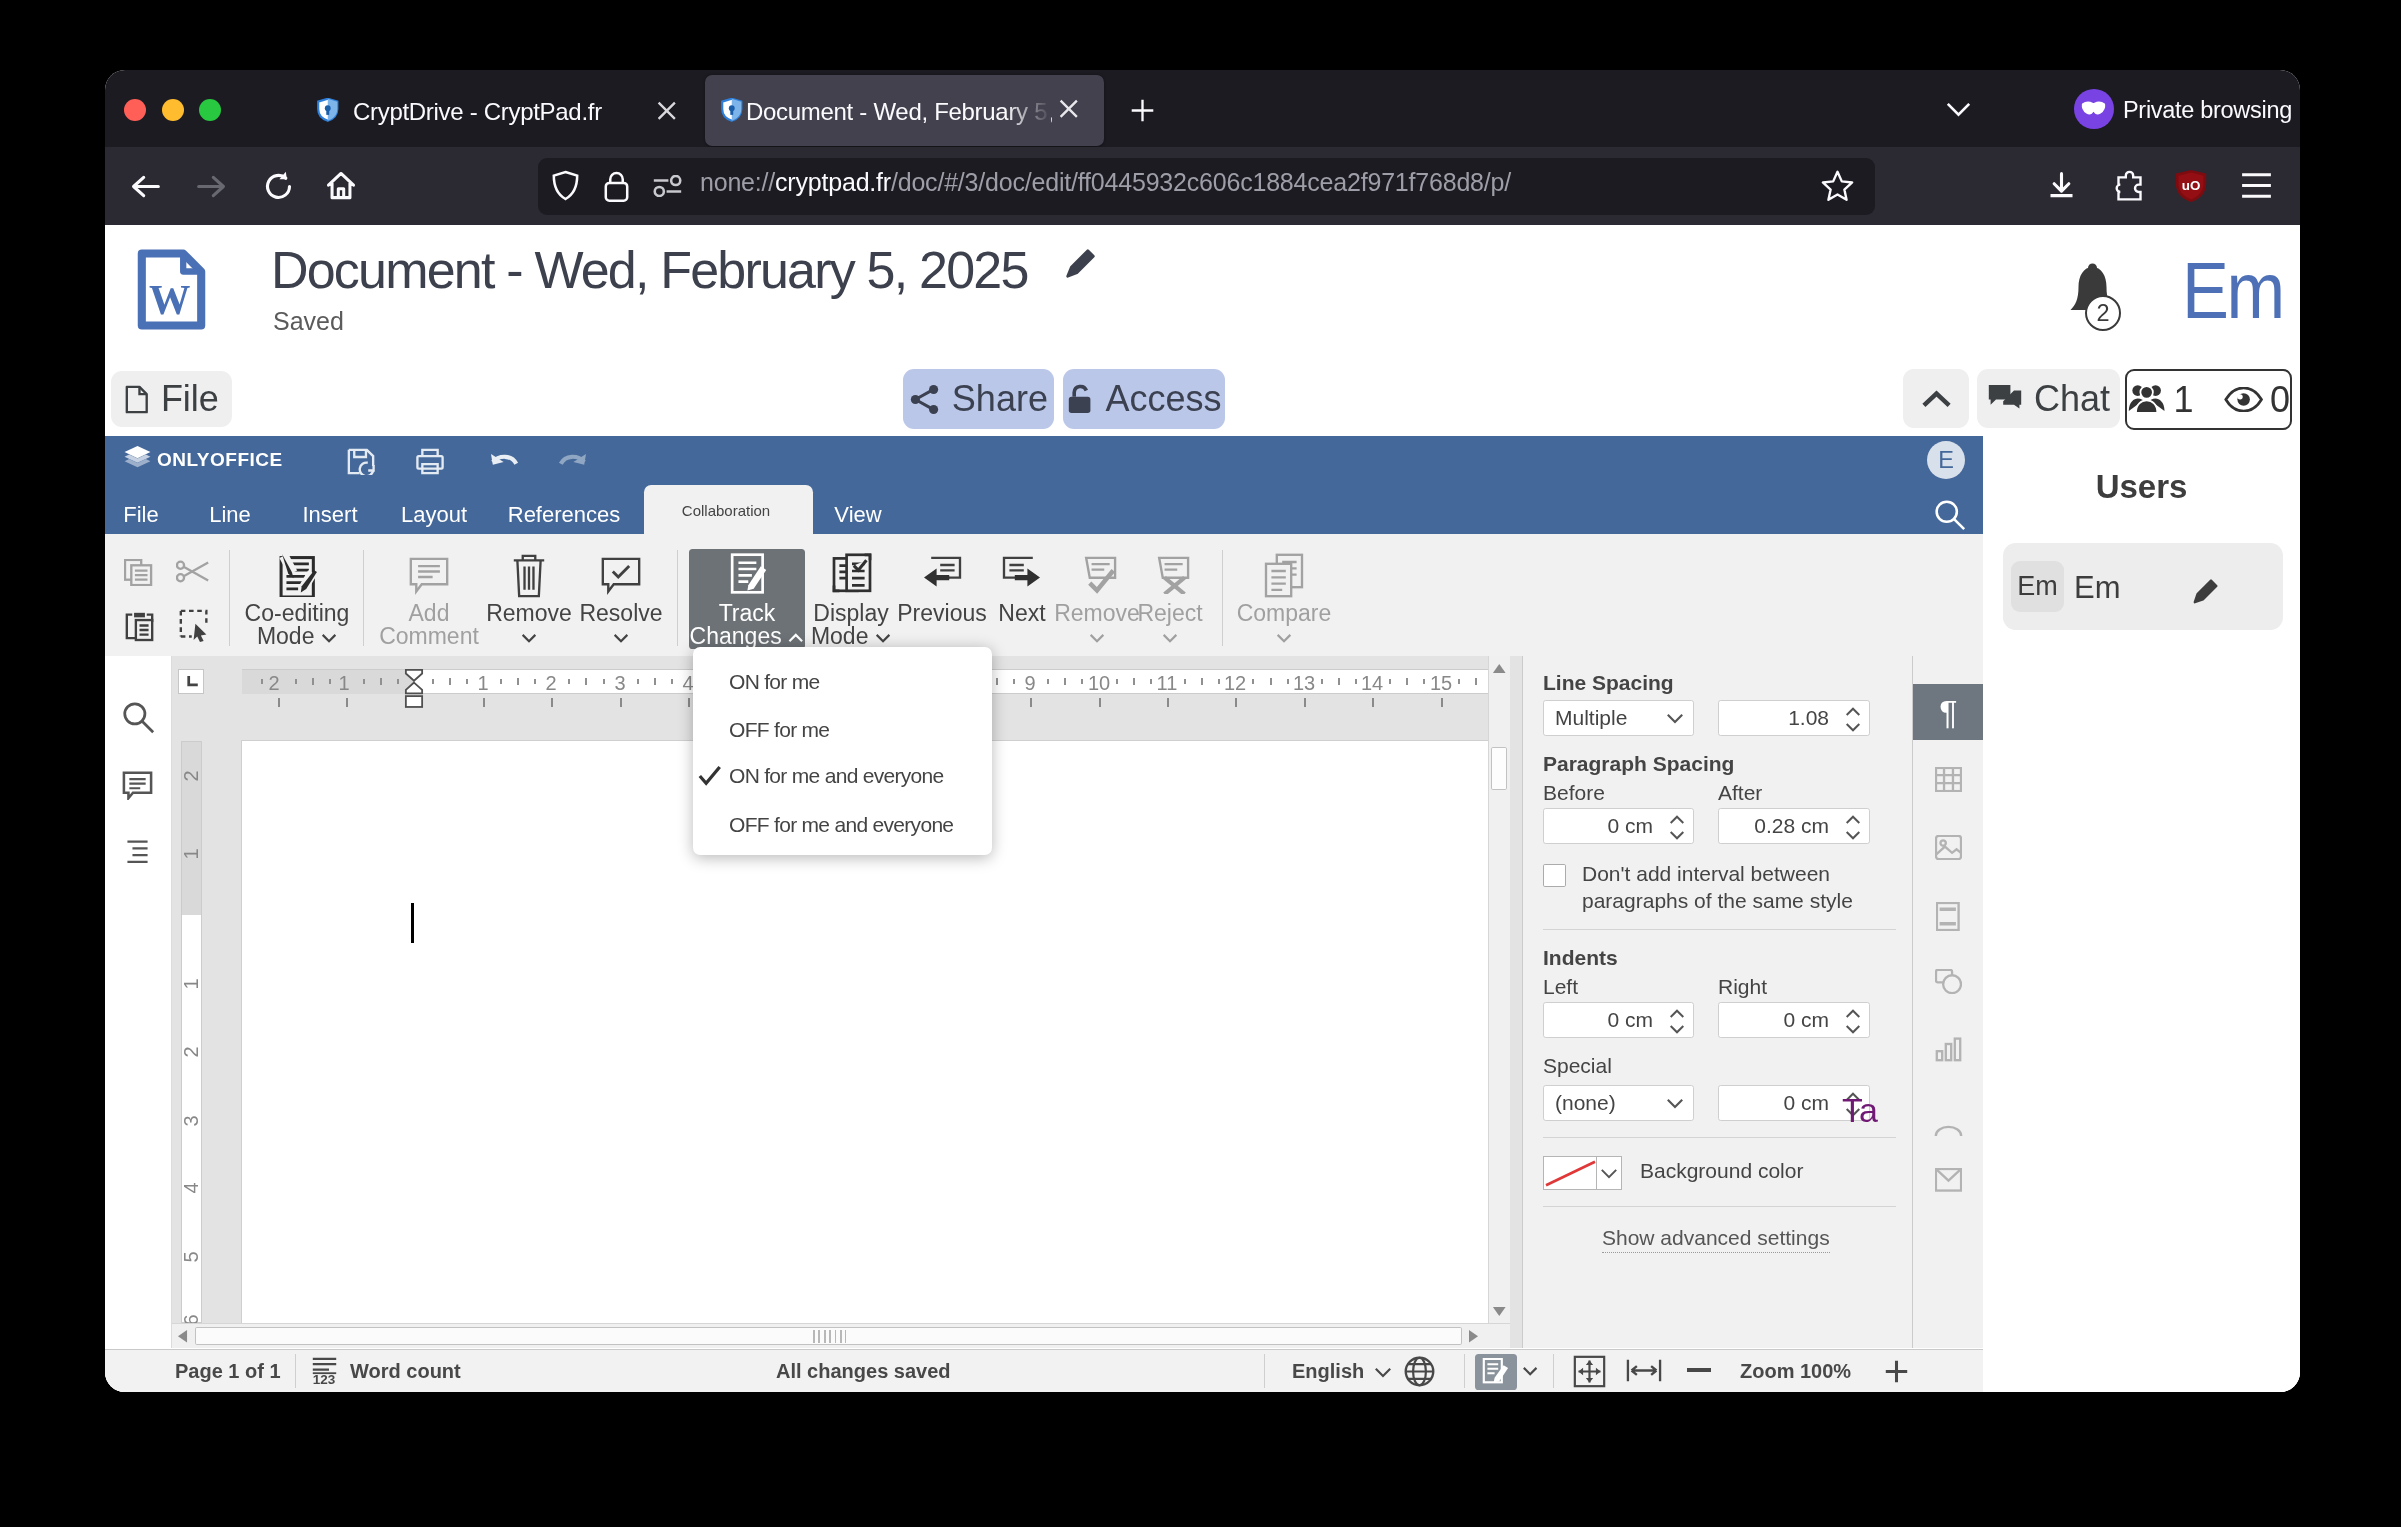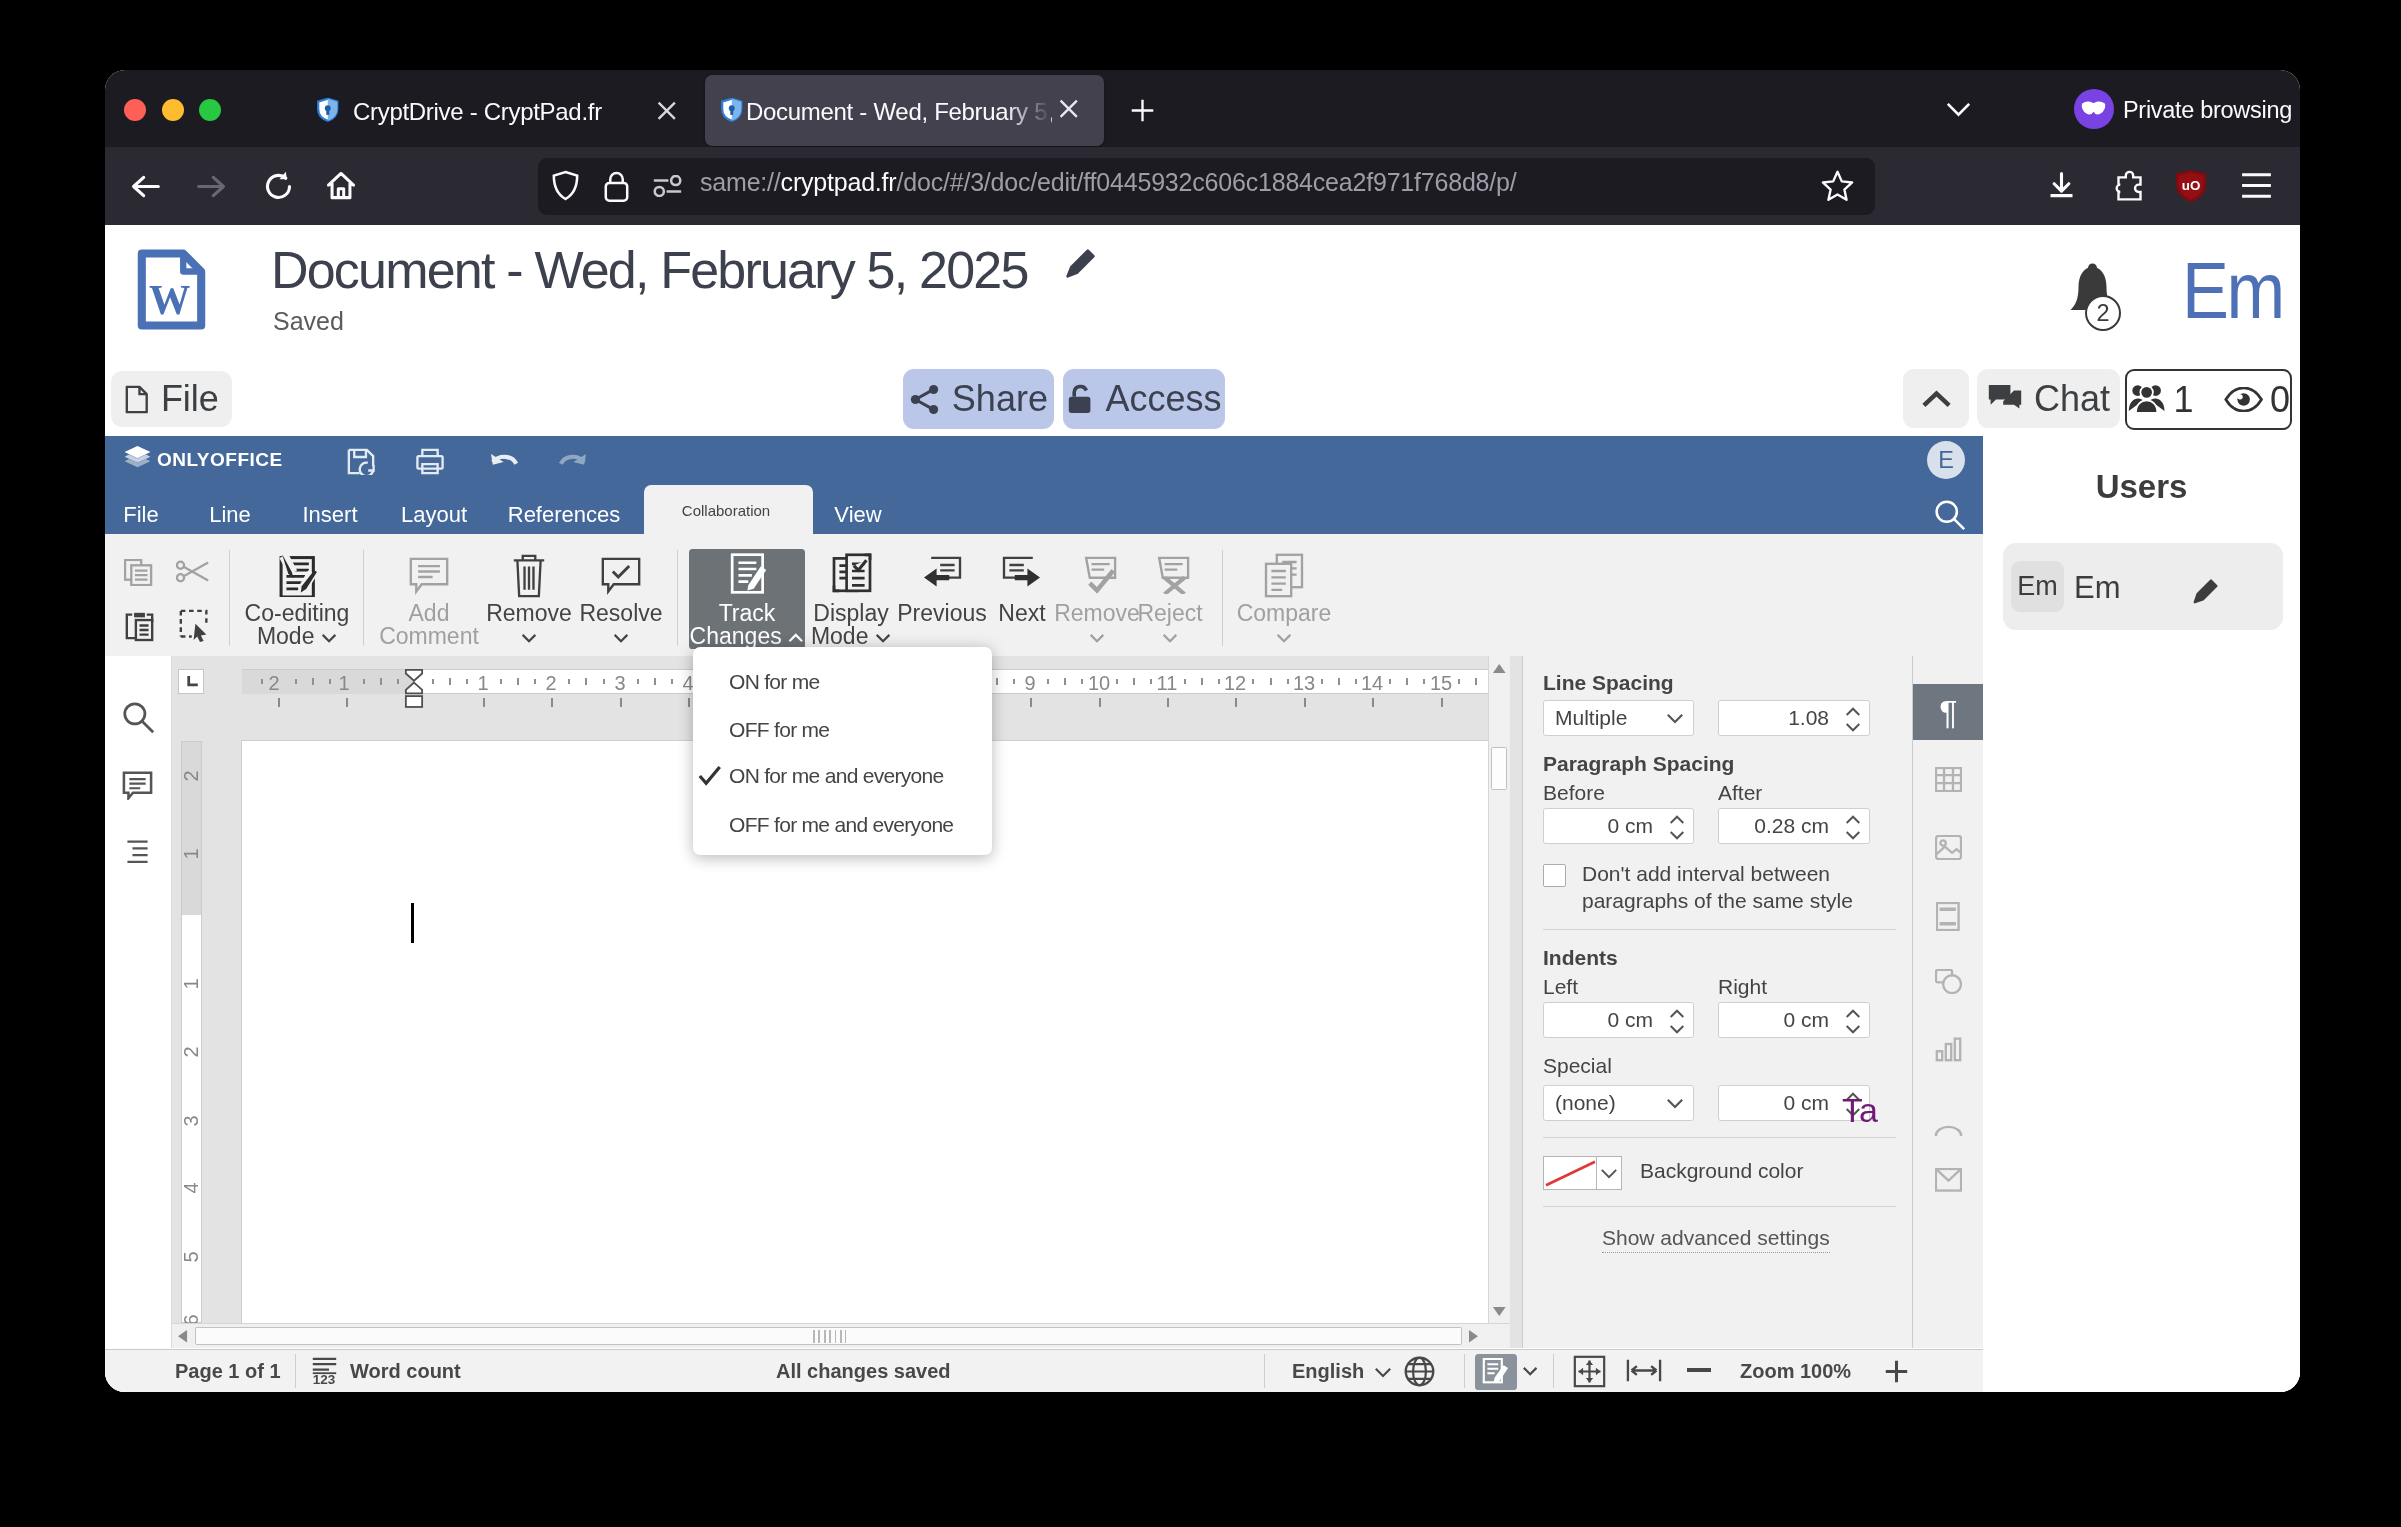--- a/index.html
+++ b/index.html
@@ -96,21 +96,21 @@
     <svg class="a" style="left:499px;top:100px" width="25" height="33" viewBox="0 0 28 36">
       <rect x="2" y="14" width="24" height="20" rx="4" stroke="#fbfbfe" stroke-width="2.8" fill="none"></rect>
       <path d="M7 14 V10 a7 7 0 0 1 14 0 V14" stroke="#fbfbfe" stroke-width="2.8" fill="none"></path>
     </svg>
     <svg class="a" style="left:547px;top:105px" width="31" height="22" viewBox="0 0 34 24">
       <path d="M2 6 H18" stroke="#c8c8cf" stroke-width="2.8"></path>
       <circle cx="26" cy="6" r="5" stroke="#c8c8cf" stroke-width="2.8" fill="none"></circle>
       <circle cx="8" cy="18" r="5" stroke="#c8c8cf" stroke-width="2.8" fill="none"></circle>
       <path d="M16 18 H32" stroke="#c8c8cf" stroke-width="2.8"></path>
     </svg>
-    <div class="a" style="left:595px;top:98px;font-size:25px;letter-spacing:-0.2px;color:#9e9ea8;white-space:nowrap"><span>same://</span><span style="color:#fbfbfe">cryptpad.fr</span><span>/doc/#/3/doc/edit/ff0445932c606c1884cea2f971f768d8/p/</span></div>
+    <div class="a" style="left:595px;top:98px;font-size:25px;letter-spacing:-0.2px;color:#9e9ea8;white-space:nowrap"><span>none://</span><span style="color:#fbfbfe">cryptpad.fr</span><span>/doc/#/3/doc/edit/ff0445932c606c1884cea2f971f768d8/p/</span></div>
     <svg class="a" style="left:1716px;top:100px" width="33" height="33" viewBox="0 0 36 36">
       <path d="M18 2 L22.7 12.4 L34 13.6 L25.5 21.3 L27.9 32.5 L18 26.8 L8.1 32.5 L10.5 21.3 L2 13.6 L13.3 12.4 Z" stroke="#fbfbfe" stroke-width="2.6" fill="none" stroke-linejoin="round"></path>
     </svg>
     <svg class="a" style="left:1940px;top:100px" width="33" height="33" viewBox="0 0 36 36">
       <path d="M18 4 V22 M10 15 L18 23 L26 15" stroke="#fbfbfe" stroke-width="3.4" fill="none" stroke-linecap="round" stroke-linejoin="round"></path>
       <path d="M6 28 H30" stroke="#fbfbfe" stroke-width="3.4"></path>
     </svg>
     <svg class="a" style="left:2008px;top:100px" width="33" height="33" viewBox="0 0 36 36">
       <path d="M14 6 a4 4 0 0 1 8 0 v2 h8 v8 h-2 a4 4 0 0 0 0 8 h2 v8 h-24 v-8 h2 a4 4 0 0 1 0 -8 h-2 v-8 h8 z" stroke="#fbfbfe" stroke-width="2.6" fill="none"></path>
     </svg>

